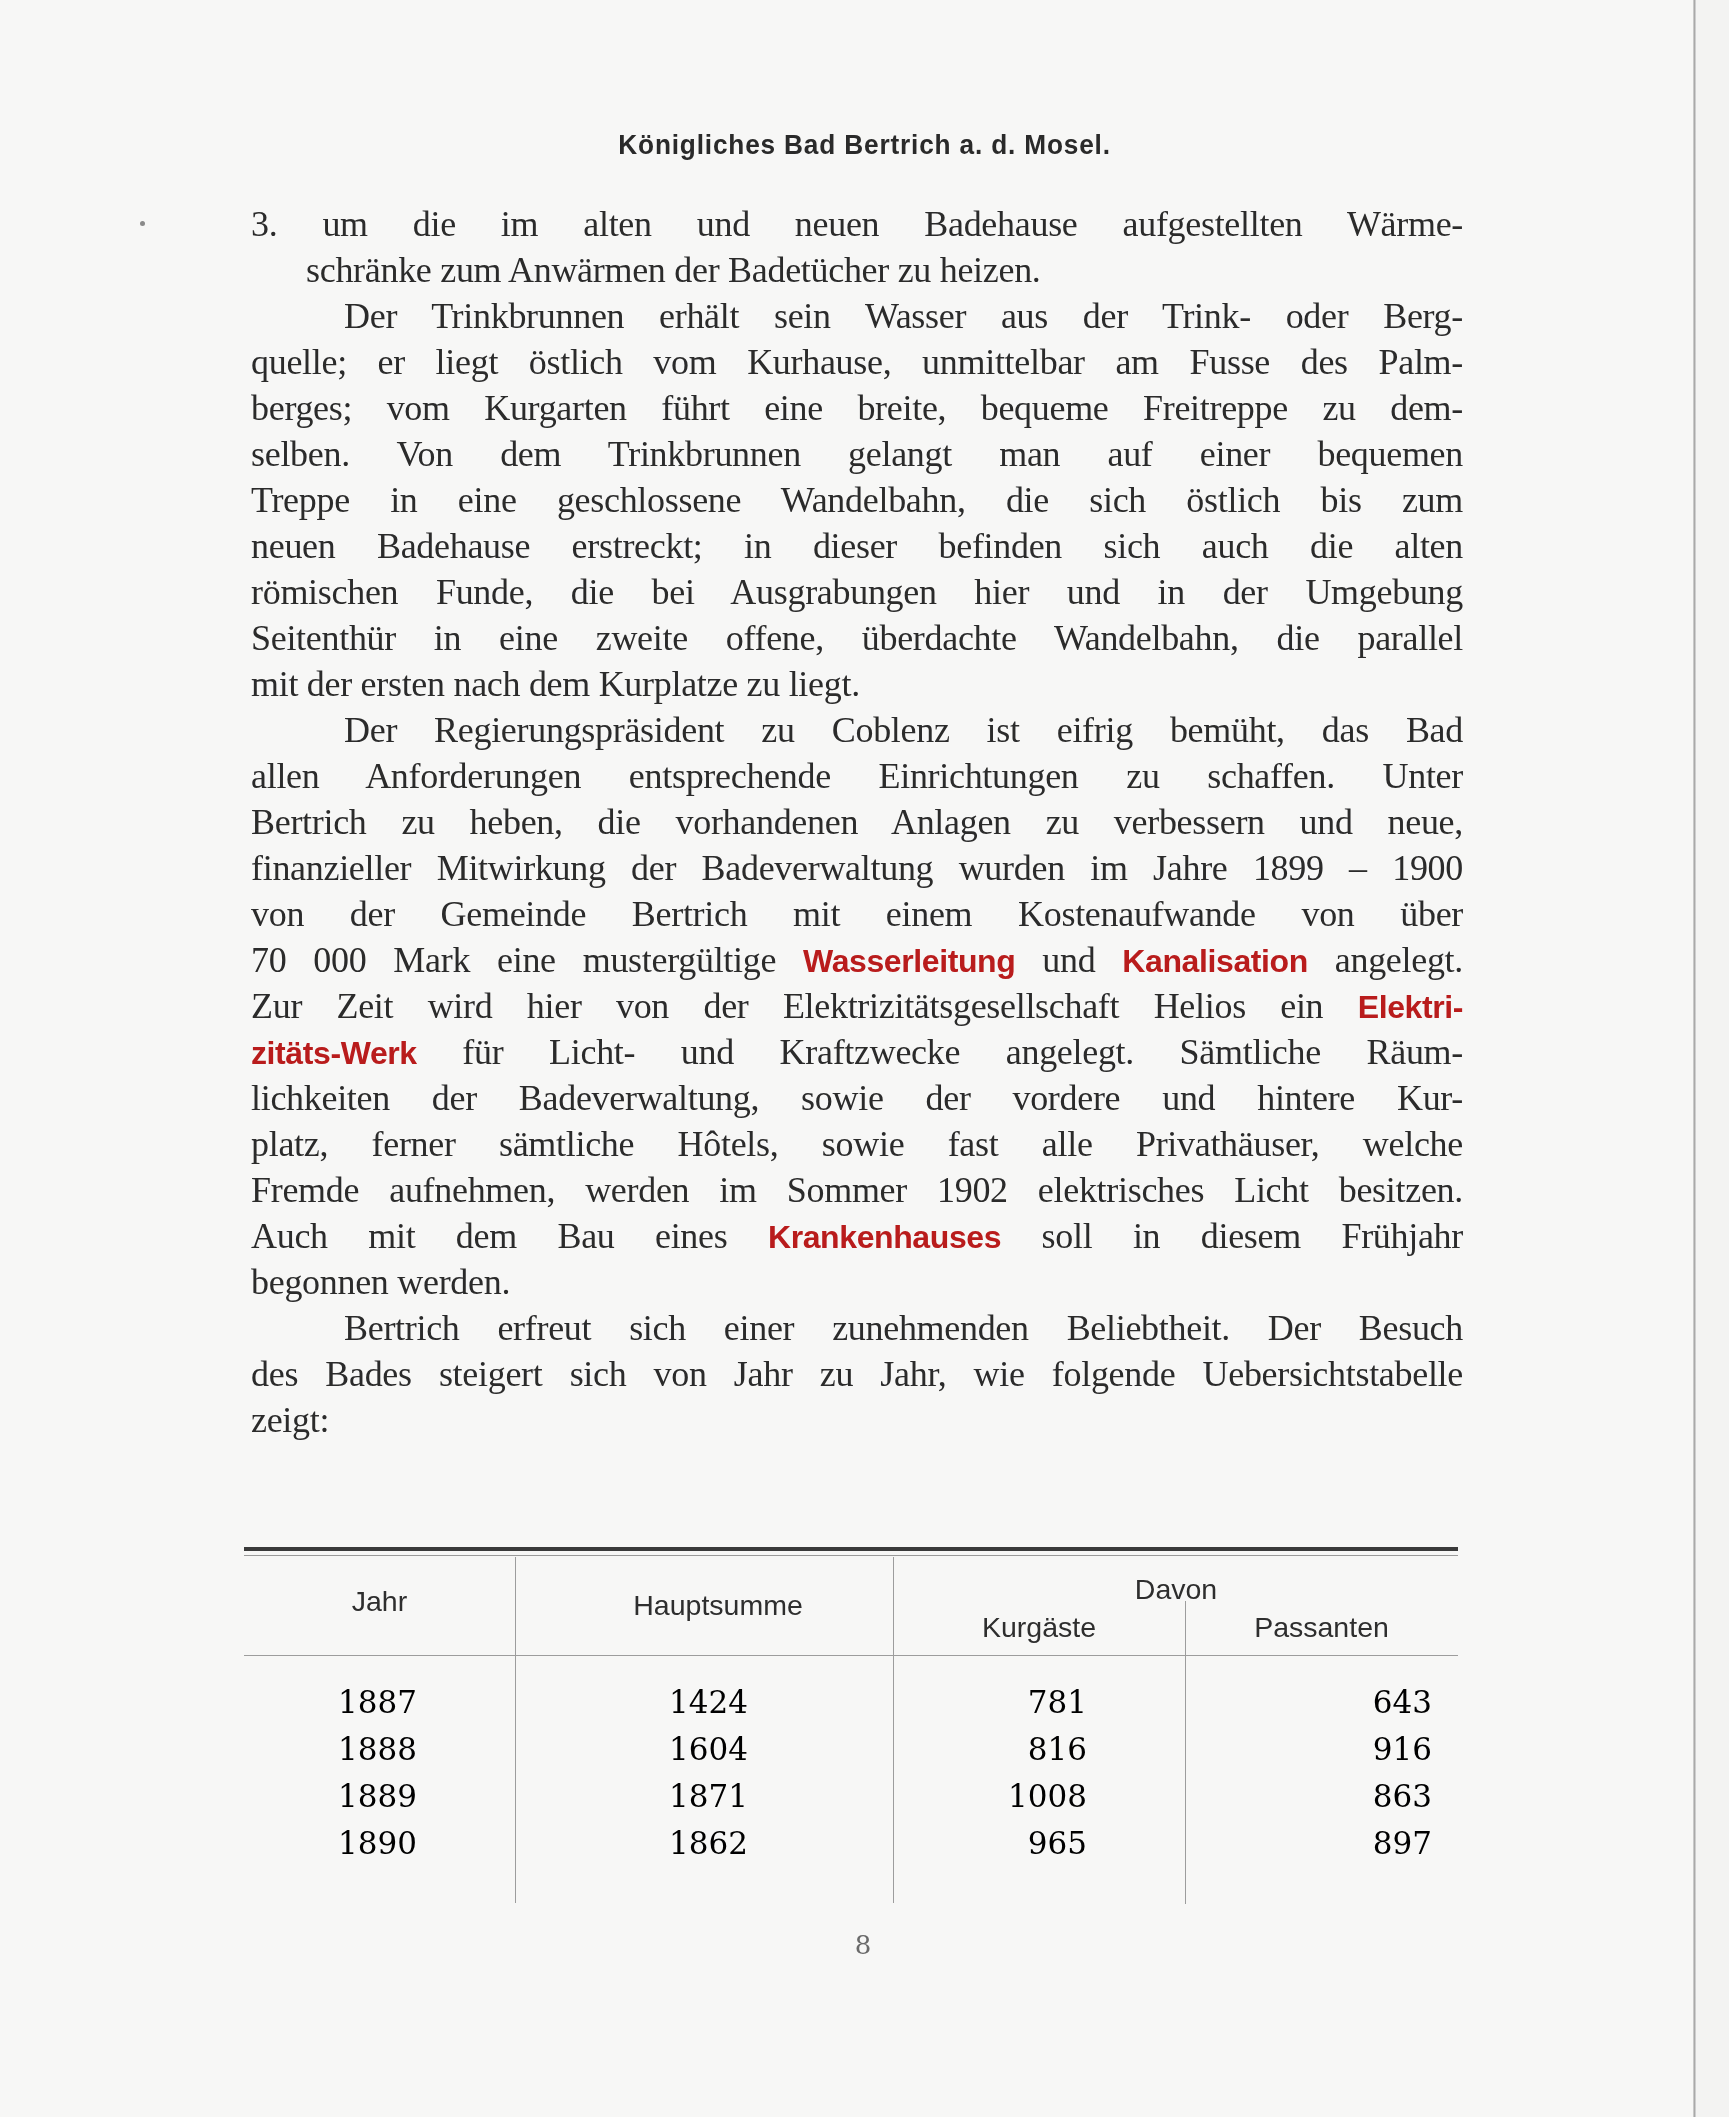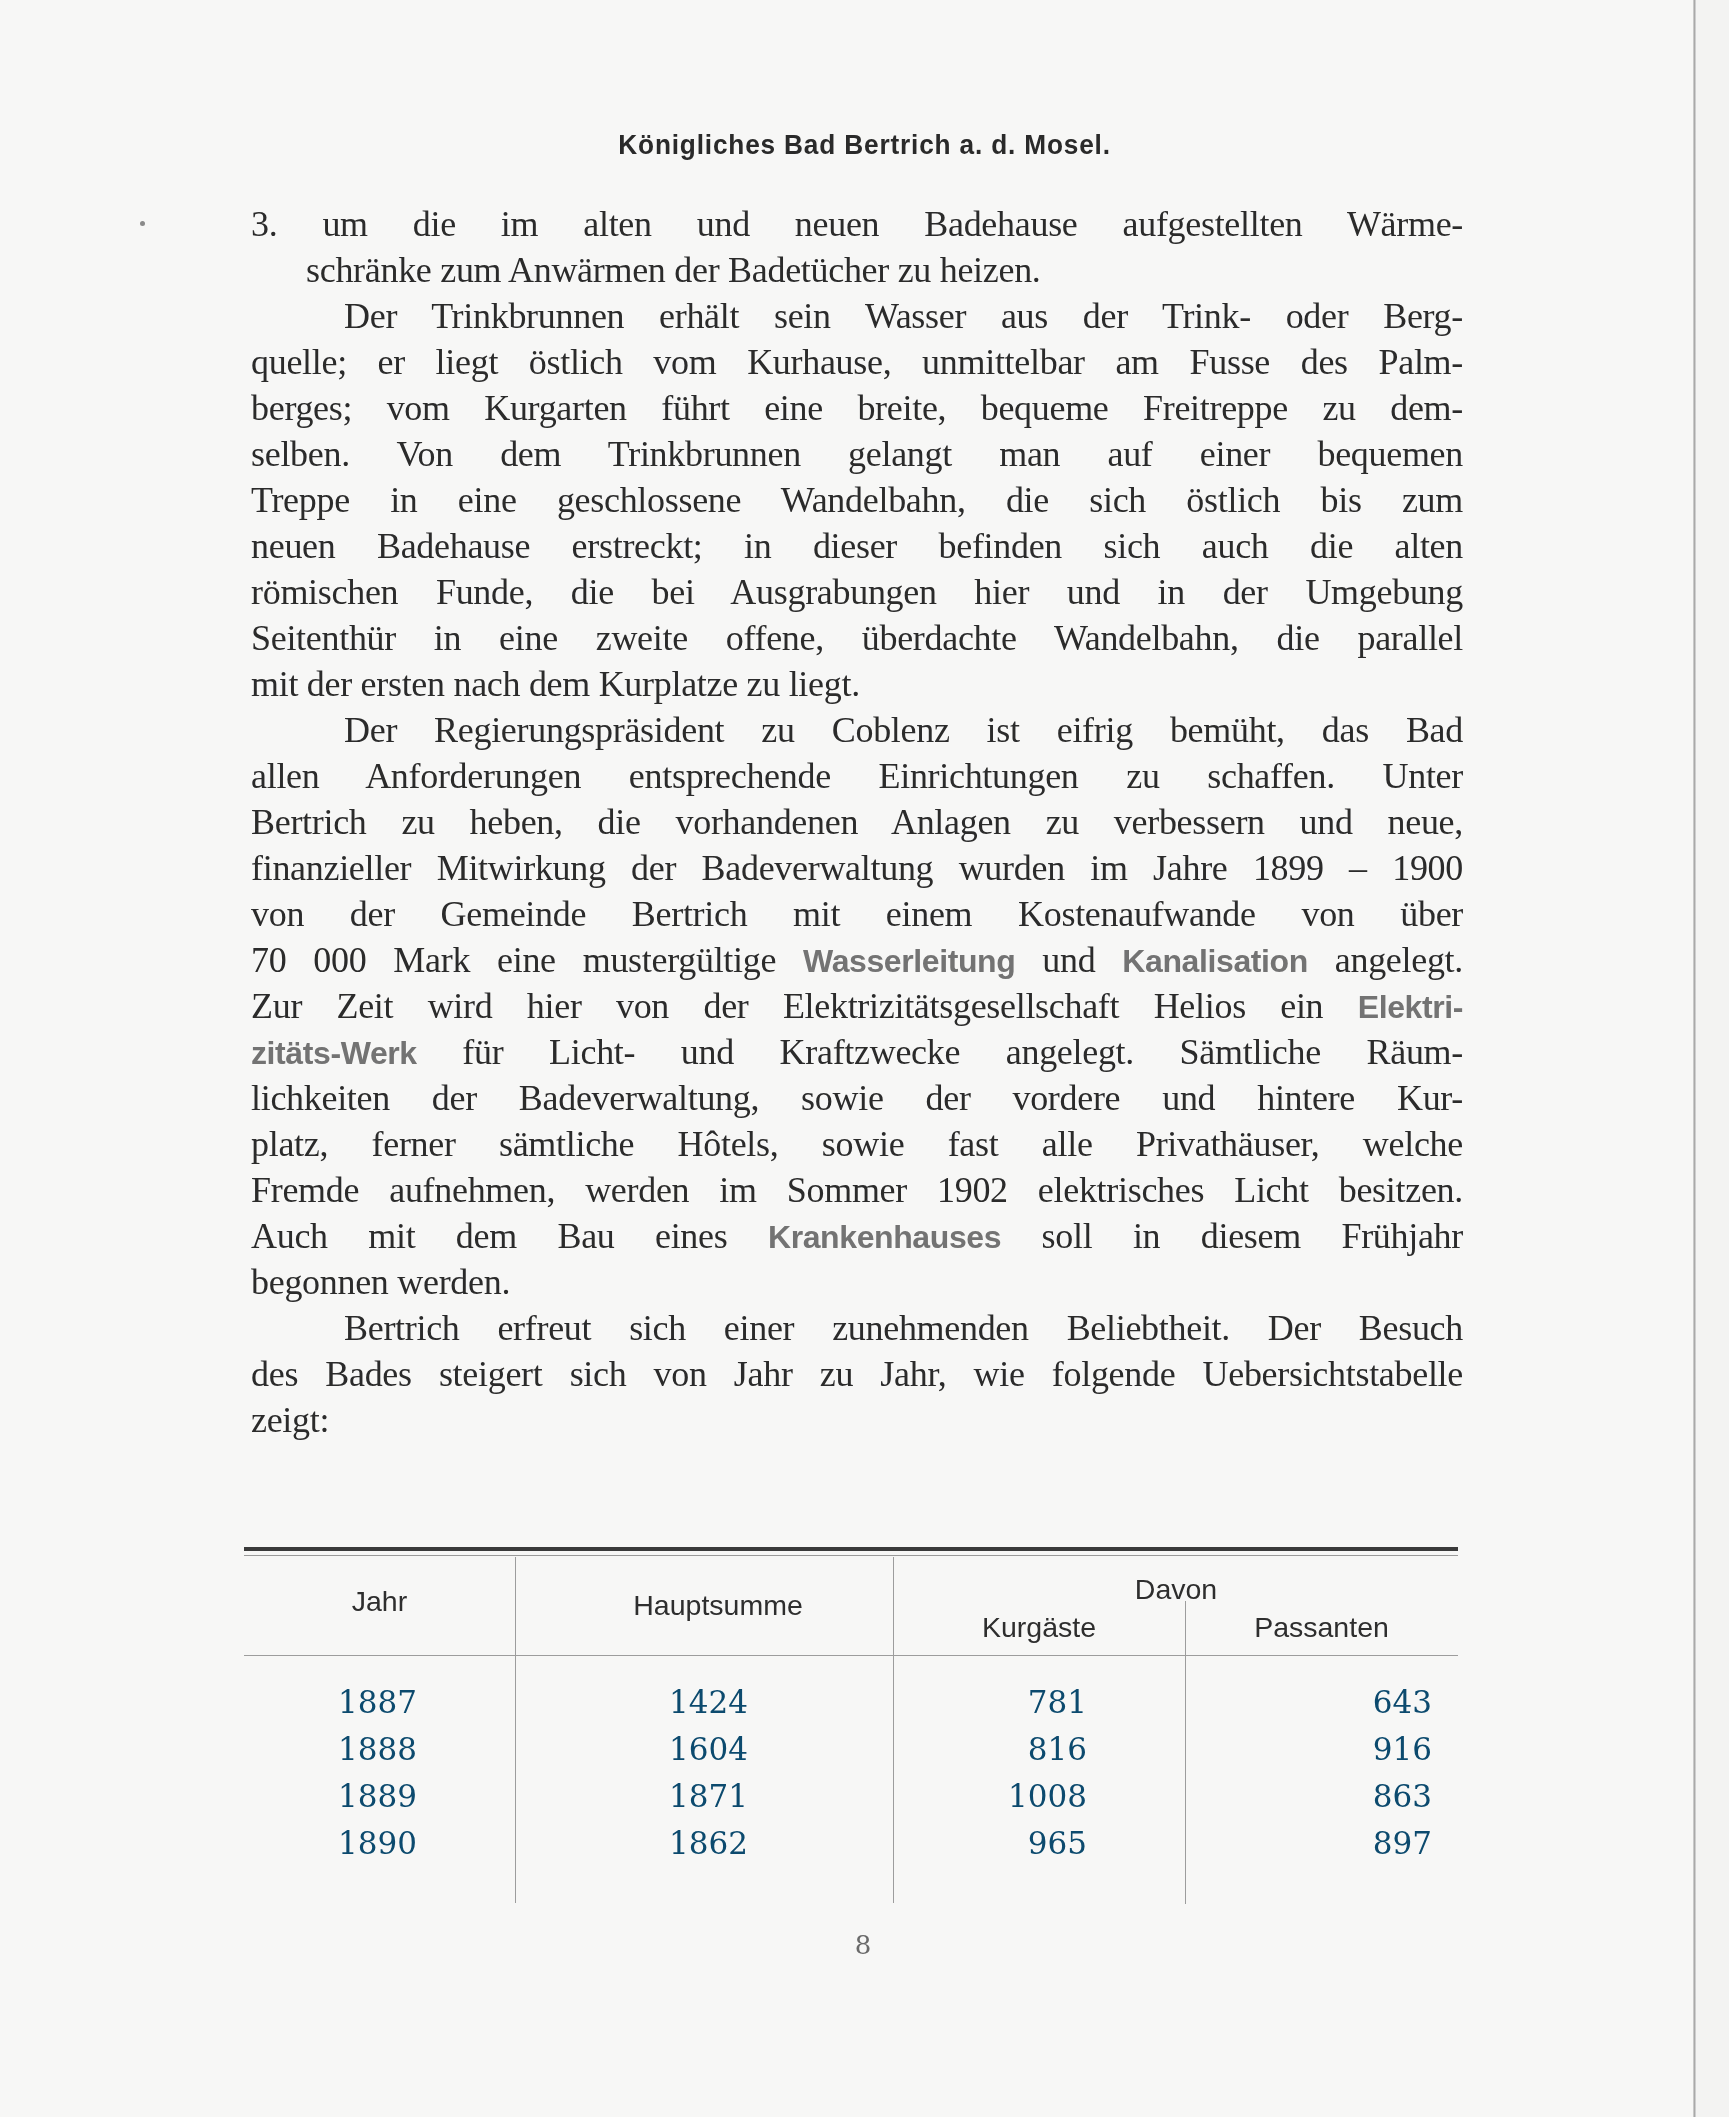--- a/index.html
+++ b/index.html
@@ -81,21 +81,21 @@
       padding-left: 0;
     }
     .line.sub {
       padding-left: 55px;
     }
     .line b {
       font-family: "Liberation Sans", "DejaVu Sans", sans-serif;
       font-weight: bold;
       font-size: 32px;
       letter-spacing: -0.4px;
-      color: #737373;
+      color: #b91c1c;
     }
 
     
     .table-wrap {
       position: absolute;
       left: 244px;
       top: 1547px;
       width: 1214px;
     }
     .rule-thick {
@@ -147,21 +147,21 @@
       left: 0;
       top: 132px;
       width: 1214px;
     }
     .tr {
       position: relative;
       height: 47px;
       line-height: 47px;
       font-family: "DejaVu Serif", "Liberation Serif", serif;
       font-size: 31px;
-      color: #0c4a6e;
+      color: #000000;
     }
     .td {
       position: absolute;
       top: 0;
       text-align: right;
     }
     .td-year { left: 0; width: 173px; }
     .td-total { left: 271px; width: 233px; }
     .td-kur { left: 649px; width: 194px; }
     .td-pass { left: 941px; width: 247px; }

